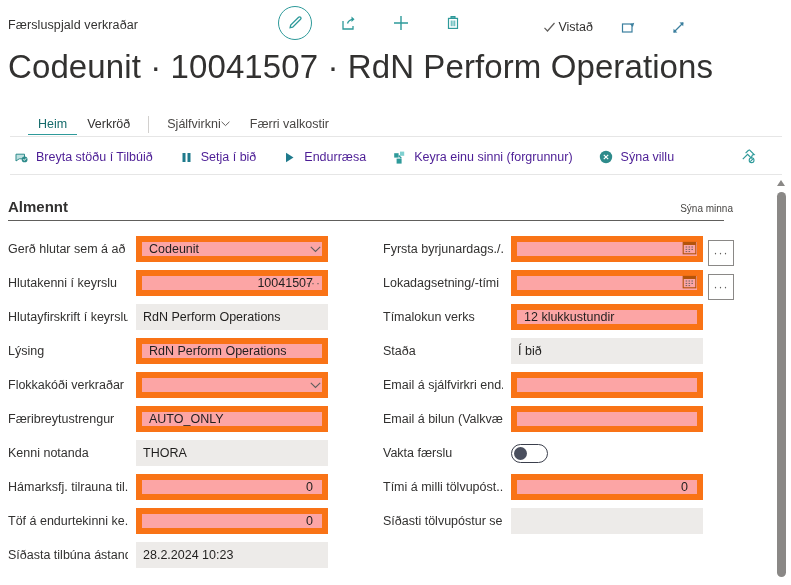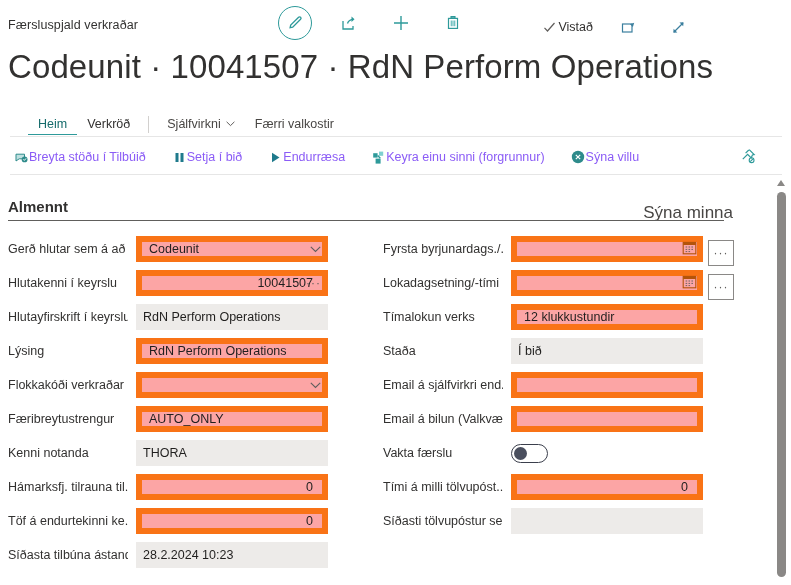--- a/index.html
+++ b/index.html
@@ -54,55 +54,55 @@
   .navbar {
     position: absolute; left: 0; top: 110px; width: 791px; height: 28px;
     display: flex; align-items: center; padding-left: 28px; gap: 0;
   }
   .navtab {
     font-size: 12.5px; color: #323130;
     padding: 0 10px; line-height: 20px; white-space: nowrap;
   }
   .navtab.active { color: #156b6b; border-bottom: 1.5px solid #2e9a9a; }
   .navsep { width: 1px; height: 17px; background: #d2d0ce; margin: 0 8px; }
-  .navtab.muted { color: #484644; display: flex; align-items: center; gap: 5px; }
+  .navtab.muted { color: #484644; display: flex; align-items: center; }
   .navrule {
     position: absolute; left: 10px; top: 136px; width: 772px; height: 1px;
     background: #e6e6e6;
   }
 
   
   .toolbar {
     position: absolute; left: 0; top: 142px; width: 791px; height: 30px;
     display: flex; align-items: center; padding-left: 14px;
   }
   .tb-item {
-    display: flex; align-items: flex-start; 
-    font-size: 12.5px; color: #8b5cf6;
+    display: flex; align-items: flex-start; gap: 7px;
+    font-size: 12.5px; color: #4c1d95;
     margin-right: 26px; white-space: nowrap;
   }
   .tb-ico { width: 15px; height: 15px; display:flex; align-items:center; justify-content:center; }
   .tb-pin { position: absolute; right: 34px; top: 147px; }
   .toolrule {
     position: absolute; left: 10px; top: 174px; width: 772px; height: 1px;
     background: #e6e6e6;
   }
 
   
   .content {
     position: absolute; left: 0; top: 176px; width: 791px; height: 409px;
     background: #fff;
   }
   .sec-head {
     position: absolute; left: 8px; top: 22px;
     font-size: 15px; font-weight: 600; color: #323130;
   }
   .show-less {
     position: absolute; right: 58px; top: 27px;
-    font-size: 17px; color: #484644;
+    font-size: 10px; color: #484644;
   }
   .sec-rule {
     position: absolute; left: 8px; top: 44px; width: 716px; height: 1px;
     background: #605e5c;
   }
 
   .col { position: absolute; top: 56px; }
   .col-left { left: 0; }
   .col-right { left: 375px; }
 

